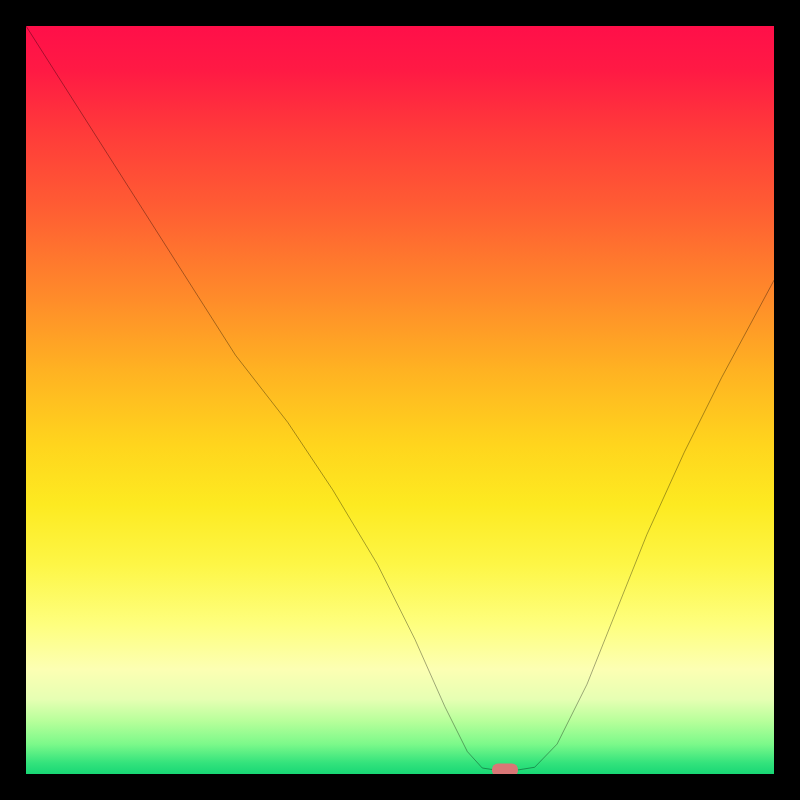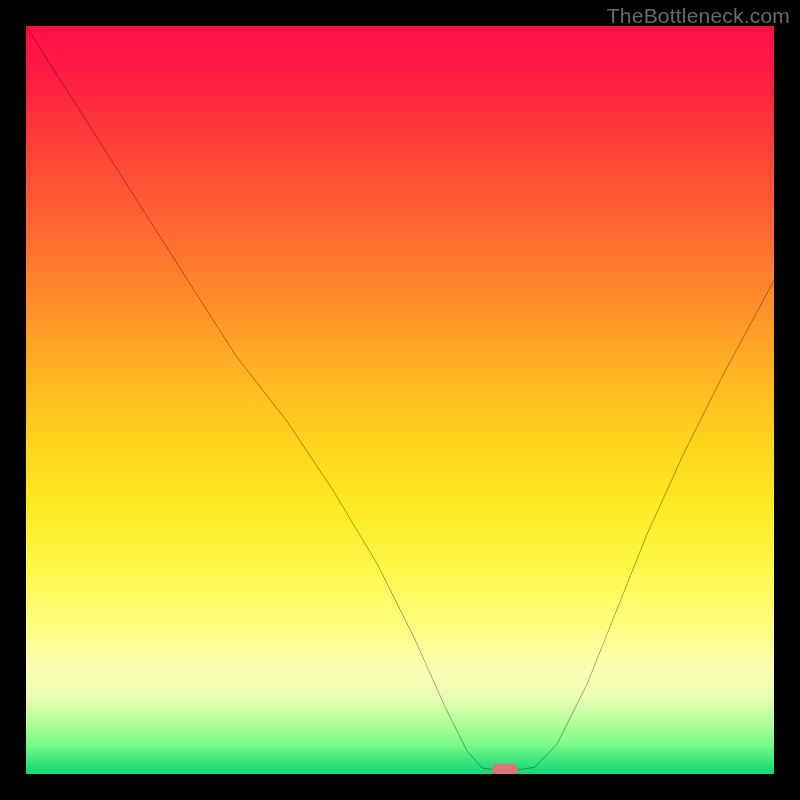--- a/index.html
+++ b/index.html
@@ -73,21 +73,20 @@
     border-radius: 6px;
     transform: translate(-50%, -50%);
     z-index: 5;
   }
 </style>
 </head>
 <body>
 
 <div class="frame">
 
-  <div class="watermark">TheBottleneck.com</div>
 
   <div class="plot">
     <div class="gradient"></div>
 
     <svg class="curve" viewBox="0 0 100 100" preserveAspectRatio="none">
       <path id="curve-path" fill="none" stroke="#000" stroke-width="0.35" vector-effect="non-scaling-stroke" stroke-linecap="round" stroke-linejoin="round" d="M0.00 0.00 L7.00 11.00 L14.00 22.00 L21.00 33.00 L28.00 44.00 L35.00 53.00 L41.00 62.00 L47.00 72.00 L52.00 82.00 L56.00 91.00 L59.00 97.00 L61.00 99.20 L63.00 99.50 L65.50 99.50 L68.00 99.10 L71.00 96.00 L75.00 88.00 L79.00 78.00 L83.00 68.00 L88.00 57.00 L93.00 47.00 L100.00 34.00"></path>
     </svg>
 
     <div id="marker" class="marker" style="left: 478.72px; top: 744.26px;"></div>
   </div>

